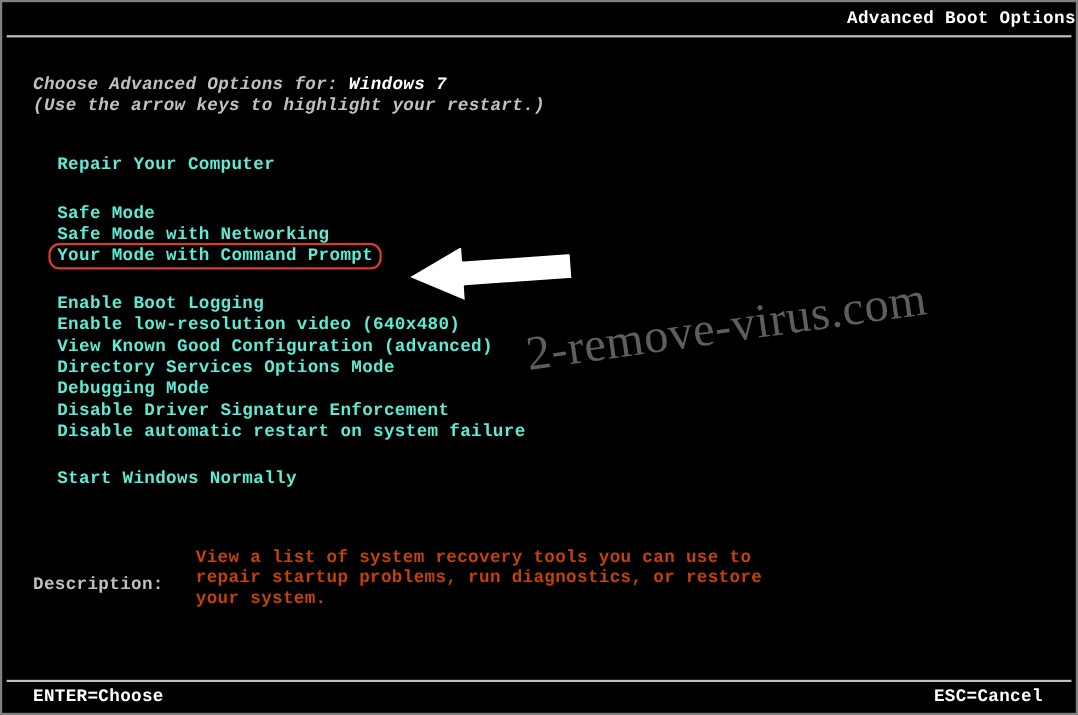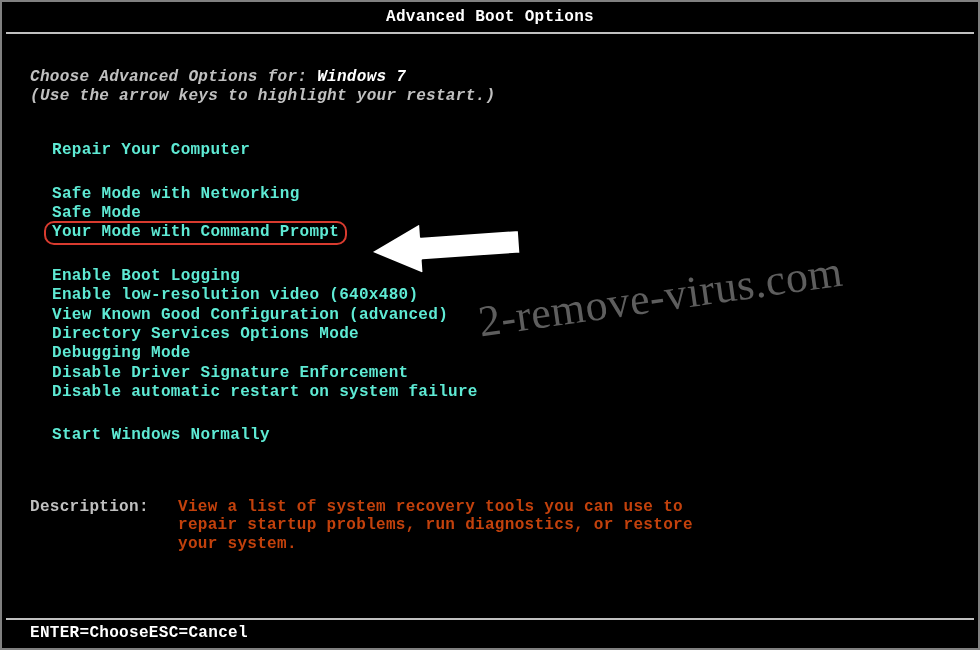--- a/index.html
+++ b/index.html
@@ -9,21 +9,21 @@
     font-family: "Courier New", Courier, monospace;
     font-size: 16px;
     line-height: 1.15;
     color: #c0c0c0;
     font-weight: bold;
     letter-spacing: 0.3px;
     position: relative;
     border: 2px solid #808080;
   }
   .title {
-    text-align: center;
+    text-align: right;
     color: #ffffff;
     padding: 6px 0 4px 0;
   }
   .rule {
     border: none;
     border-top: 2px solid #c0c0c0;
     margin: 2px 4px 0 4px;
   }
   .content { padding: 34px 0 0 28px; }
   .prompt-line { color: #c0c0c0; font-style: italic; }
@@ -48,27 +48,27 @@
     bottom: -2px;
     border: 2.5px solid #d83b2f;
     border-radius: 10px;
     pointer-events: none;
   }
   .desc-block {
     margin-top: 52px;
     display: flex;
     gap: 28px;
   }
-  .desc-label { color: #c0c0c0; min-width: 120px; }
+  .desc-label { color: #c0c0c0; min-width: 120px; margin-top: 24px; }
   .desc-text { color: #c2410c; max-width: 560px; }
   .footer {
     position: absolute;
     left: 4px; right: 4px; bottom: 6px;
     display: flex;
-    justify-content: flex-start;
+    justify-content: space-between;
     color: #ffffff;
     padding: 4px 26px 0 24px;
     border-top: 2px solid #c0c0c0;
     margin-top: 28px;
   }
   
   .arrow {
     position: absolute;
     left: 362px;
     top: 213px;
@@ -100,22 +100,22 @@
   <div class="prompt-line">
     <span>Choose Advanced Options for: </span><span class="os-name">Windows 7</span>
   </div>
   <div class="prompt-line">(Use the arrow keys to highlight your restart.)</div>
 
   <div class="menu">
 
     <span class="item">Repair Your Computer</span>
     <div class="gap"></div>
 
+    <span class="item">Safe Mode</span>
     <span class="item">Safe Mode with Networking</span>
-    <span class="item">Safe Mode</span>
     <span class="highlight-wrap">
       <span class="item">Your Mode with Command Prompt</span>
       <span class="highlight-ring"></span>
     </span>
     <div class="gap"></div>
 
     <span class="item">Enable Boot Logging</span>
     <span class="item">Enable low-resolution video (640x480)</span>
     <span class="item">View Known Good Configuration (advanced)</span>
     <span class="item">Directory Services Options Mode</span>

